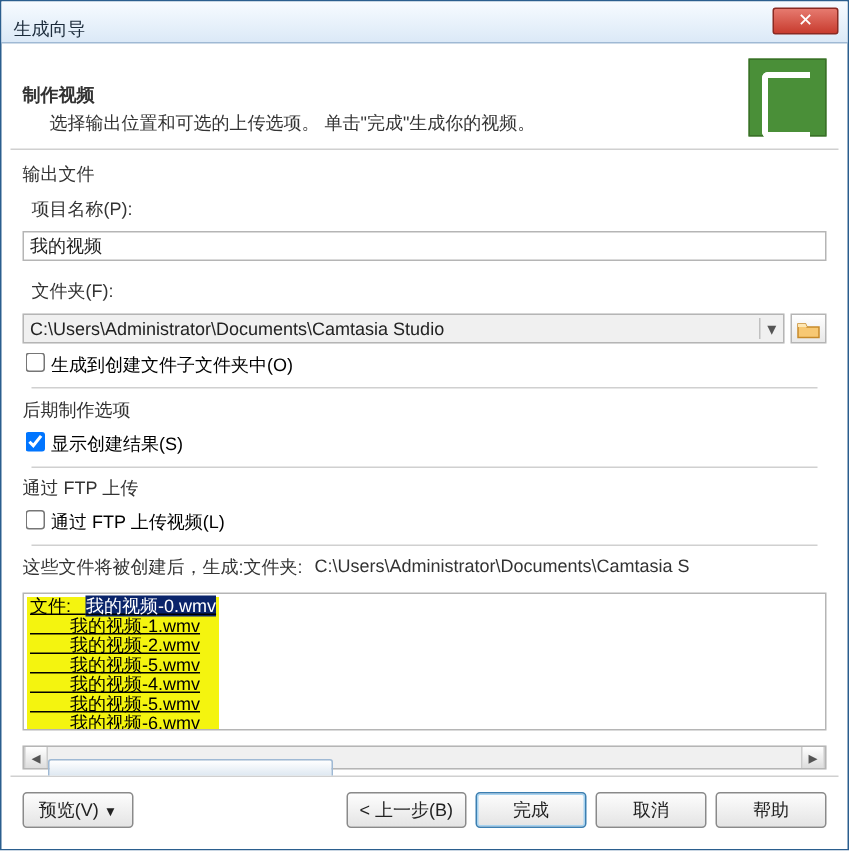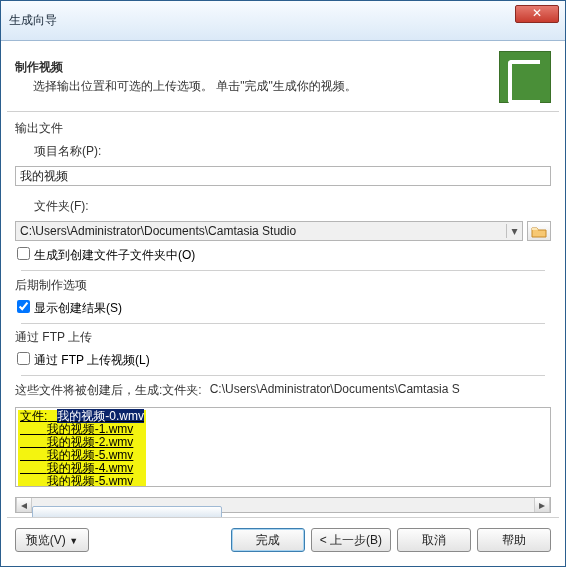--- a/index.html
+++ b/index.html
@@ -1,30 +1,30 @@
 <!DOCTYPE html>
 <html><head>
 <meta charset="utf-8">
 <style>
   * { box-sizing: border-box; font-family: "Microsoft YaHei", "SimSun", Tahoma, sans-serif; font-size: 12px; }
   body { margin:0; background:#fff; }
   .window { width:566px; height:567px; border:1px solid #2b5e8e; position:relative; background:#fff; display:flex; flex-direction:column;}
-  .titlebar { height:40px; background:linear-gradient(#f7fbff,#dbe9f7); border-bottom:1px solid #9fb9d4; display:flex; align-items:center; padding:0 0 0 8px; position:relative;}
+  .titlebar { height:28px; background:linear-gradient(#f7fbff,#dbe9f7); border-bottom:1px solid #9fb9d4; display:flex; align-items:flex-end; padding:0 0 0 8px; position:relative;}
   .titlebar .title { color:#1a2a3a; }
   .closebtn { position:absolute; right:6px; top:4px; width:44px; height:18px; background:linear-gradient(#e67a6f,#c83c2f); border:1px solid #8a2a22; border-radius:2px; color:#fff; text-align:center; line-height:14px; font-size:11px; cursor:pointer;}
-  .header { padding:10px 14px 8px 14px; display:flex; align-items:center;gap:44px; }
+  .header { padding:10px 14px 8px 14px; display:flex; align-items:flex-end;gap:44px; }
   .header-text { flex:1; }
   .header-text .h1 { font-weight:bold; color:#333; }
   .header-text .h2 { color:#333; padding:2px 0 0 18px; }
   .logo { width:52px; height:52px; background:#4a8f38; border:1px solid #3a7028; position:relative; }
   .logo::before { content:""; position:absolute; left:8px; top:8px; width:28px; height:36px; border:4px solid #fff; border-right:none; border-radius:4px 0 0 4px; }
   .hr { height:1px; background:#d0d0d0; margin:0 6px; }
   .body { flex:1; padding:8px 14px 4px 14px; display:flex; flex-direction:column; gap:6px; overflow:hidden;}
   .section-label { color:#333; }
-  .field-label { color:#333; padding-left:6px;margin-left:13px; }
+  .field-label { color:#333; padding-left:6px; }
   .textinput { width:100%; border:1px solid #b5b5b5; padding:2px 4px; background:#fff; color:#222; }
   .folderrow { display:flex; align-items:stretch; gap:4px; }
   .combo { flex:1; display:flex; border:1px solid #b5b5b5; background:#f0f0f0; align-items:center; }
   .combo .val { flex:1; padding:2px 4px; color:#222; white-space:nowrap; overflow:hidden; }
   .combo .dd { width:16px; text-align:center; border-left:1px solid #c0c0c0; color:#555; cursor:pointer; }
   .browsebtn { width:24px; border:1px solid #b5b5b5; background:linear-gradient(#fff,#e8e8e8); display:flex; align-items:center; justify-content:center; cursor:pointer;}
   .cb { display:flex; align-items:flex-start; gap:4px; padding-left:2px;}
   .cb input { margin:0; }
   .filesrow { display:flex; gap:8px; }
   .filesrow .lbl { color:#333; }
@@ -131,19 +131,19 @@
       <div class="sbtn">▸</div>
     </div>
 
   </div>
 
   <div class="hr"></div>
 
   <div class="footer">
     <button class="wbtn"><span>预览(V)</span> <span style="font-size:9px">▼</span></button>
     <div class="spacer"></div>
+    <button class="wbtn">&lt; 上一步(B)</button>
     <button class="wbtn default">完成</button>
-    <button class="wbtn">&lt; 上一步(B)</button>
     <button class="wbtn">取消</button>
     <button class="wbtn">帮助</button>
   </div>
 
 </div>
 
 </body></html>

